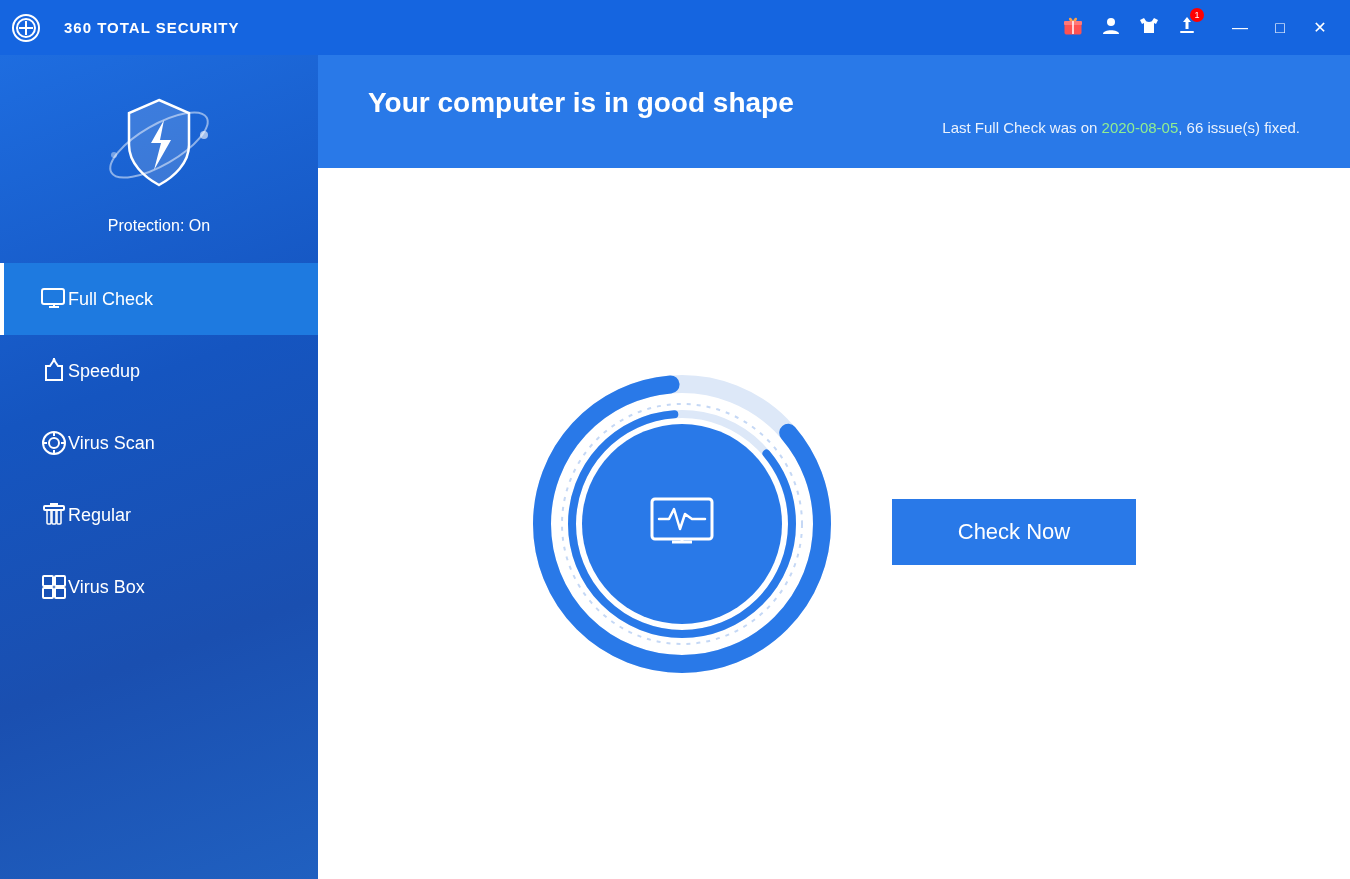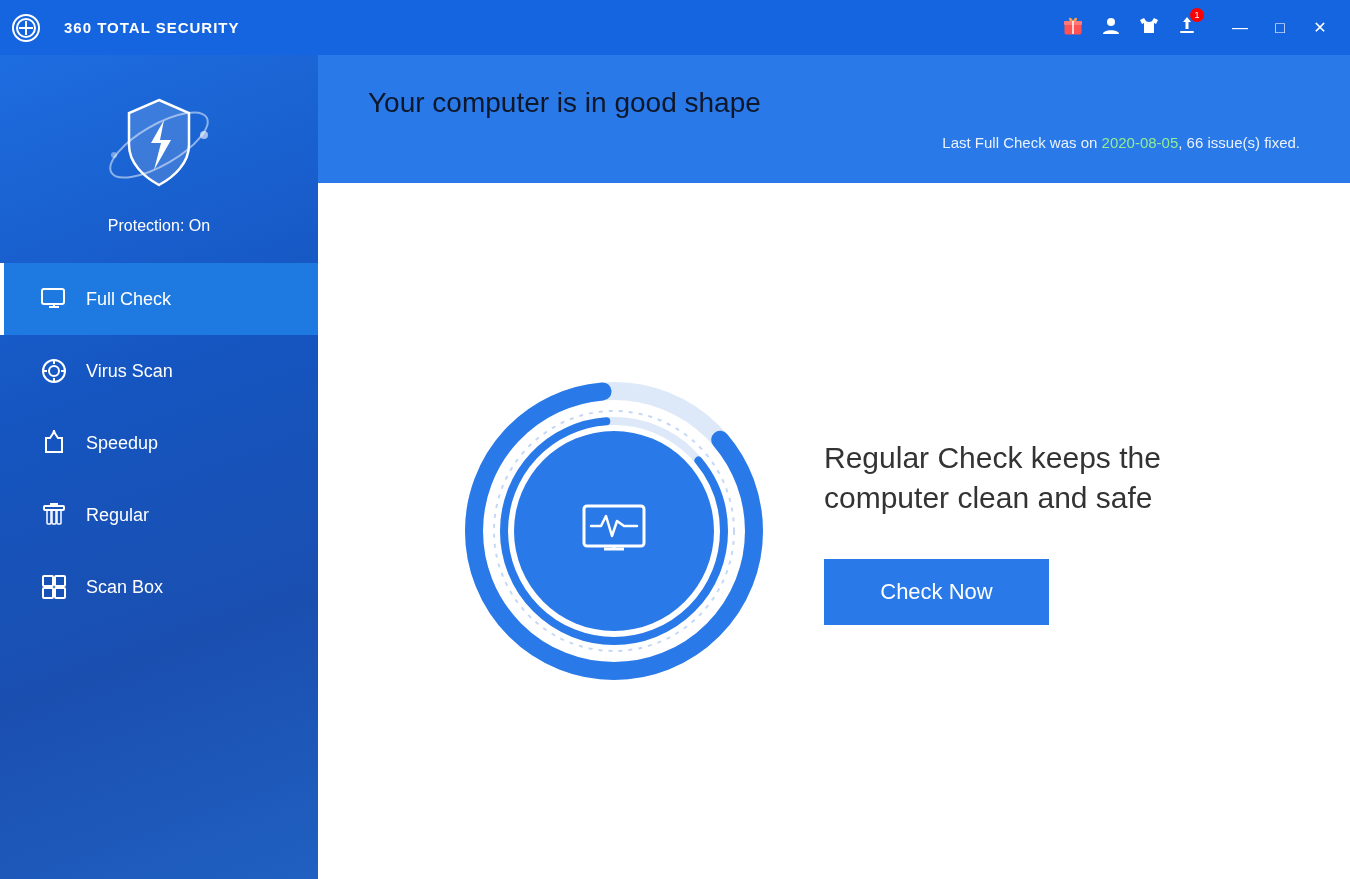--- a/index.html
+++ b/index.html
@@ -100,21 +100,21 @@
       font-weight: 400;
     }
 
     .nav-items {
       width: 100%;
       list-style: none;
     }
     .nav-item {
       display: flex;
       align-items: center;
-      gap: 18px;
+      gap: 0;
       padding: 22px 40px;
       color: white;
       font-size: 18px;
       cursor: pointer;
       position: relative;
     }
     .nav-item.active {
       background: #1e7ae0;
       border-left: 4px solid white;
     }
@@ -133,24 +133,24 @@
       background: #f5f7fa;
     }
 
     
     .header-banner {
       background: #2979e8;
       padding: 32px 50px;
       flex-shrink: 0;
     }
     .header-title {
-      color: #0f172a;
+      color: #ffffff;
       font-size: 28px;
-      font-weight: 400;
-      margin-bottom: 15px;
+      font-weight: 700;
+      margin-bottom: 0;
     }
     .header-sub {
       color: rgba(255,255,255,0.9);
       font-size: 15px;
       text-align: right;
     }
     .header-sub .date-link {
       color: #90ee90;
       font-weight: 500;
     }
@@ -199,21 +199,21 @@
       line-height: 1.35;
       max-width: 380px;
     }
     .check-now-btn {
       background: #2979e8;
       color: white;
       border: none;
       font-size: 22px;
       padding: 20px 55px;
       cursor: pointer;
-      width: 225px;
+      width: 244px;
       font-weight: 400;
       margin-top: 16px;
     }
   </style>
 </head>
 <body>
 
 <div class="title-bar">
   <div class="title-bar-left">
     <div class="title-bar-logo">
@@ -289,66 +289,66 @@
             <rect x="1" y="1" width="22" height="15" rx="2" fill="none" stroke="white" stroke-width="2"></rect>
             <line x1="8" y1="19" x2="18" y2="19" stroke="white" stroke-width="2"></line>
             <line x1="13" y1="16" x2="13" y2="19" stroke="white" stroke-width="2"></line>
           </svg>
         </div>
         <span>Full Check</span>
       </li>
 
       <li class="nav-item">
         <div class="nav-icon">
+          <svg width="24" height="26" viewBox="0 0 24 26" fill="none">
+            <path d="M12 2 L16 8 L20 8 L20 22 L4 22 L4 8 L8 8 Z" stroke="white" stroke-width="2" fill="none"></path>
+            <line x1="12" y1="2" x2="12" y2="0" stroke="white" stroke-width="2"></line>
+            <circle cx="12" cy="2" r="1.5" fill="white"></circle>
+          </svg>
+        </div>
+        <span>Speedup</span>
+      </li>
+
+      <li class="nav-item">
+        <div class="nav-icon">
           <svg width="26" height="26" viewBox="0 0 26 26" fill="none">
             <circle cx="13" cy="13" r="11" stroke="white" stroke-width="2"></circle>
             <circle cx="13" cy="13" r="5" stroke="white" stroke-width="2"></circle>
             <line x1="13" y1="2" x2="13" y2="6" stroke="white" stroke-width="2"></line>
             <line x1="13" y1="20" x2="13" y2="24" stroke="white" stroke-width="2"></line>
             <line x1="2" y1="13" x2="6" y2="13" stroke="white" stroke-width="2"></line>
             <line x1="20" y1="13" x2="24" y2="13" stroke="white" stroke-width="2"></line>
           </svg>
         </div>
         <span>Virus Scan</span>
       </li>
 
       <li class="nav-item">
         <div class="nav-icon">
           <svg width="24" height="26" viewBox="0 0 24 26" fill="none">
-            <path d="M12 2 L16 8 L20 8 L20 22 L4 22 L4 8 L8 8 Z" stroke="white" stroke-width="2" fill="none"></path>
-            <line x1="12" y1="2" x2="12" y2="0" stroke="white" stroke-width="2"></line>
-            <circle cx="12" cy="2" r="1.5" fill="white"></circle>
-          </svg>
-        </div>
-        <span>Speedup</span>
-      </li>
-
-      <li class="nav-item">
-        <div class="nav-icon">
-          <svg width="24" height="26" viewBox="0 0 24 26" fill="none">
             <rect x="2" y="4" width="20" height="4" rx="1" fill="none" stroke="white" stroke-width="2"></rect>
             <rect x="5" y="8" width="4" height="14" rx="1" stroke="white" stroke-width="1.5" fill="none"></rect>
             <rect x="10" y="8" width="4" height="14" rx="1" stroke="white" stroke-width="1.5" fill="none"></rect>
             <rect x="15" y="8" width="4" height="14" rx="1" stroke="white" stroke-width="1.5" fill="none"></rect>
             <line x1="8" y1="2" x2="16" y2="2" stroke="white" stroke-width="2"></line>
           </svg>
         </div>
         <span>Regular</span>
       </li>
 
       <li class="nav-item">
         <div class="nav-icon">
           <svg width="26" height="26" viewBox="0 0 26 26" fill="none">
             <rect x="2" y="2" width="10" height="10" rx="1" stroke="white" stroke-width="2" fill="none"></rect>
             <rect x="14" y="2" width="10" height="10" rx="1" stroke="white" stroke-width="2" fill="none"></rect>
             <rect x="2" y="14" width="10" height="10" rx="1" stroke="white" stroke-width="2" fill="none"></rect>
             <rect x="14" y="14" width="10" height="10" rx="1" stroke="white" stroke-width="2" fill="none"></rect>
           </svg>
         </div>
-        <span>Scan Box</span>
+        <span>Virus Box</span>
       </li>
 
     </ul>
   </div>
 
   <div class="content-area">
 
     <div class="header-banner">
       <div class="header-title">Your computer is in good shape</div>
       <div class="header-sub">
@@ -377,20 +377,19 @@
             <rect x="5" y="5" width="60" height="40" rx="3" stroke="white" stroke-width="3" fill="none"></rect>
             <line x1="25" y1="48" x2="45" y2="48" stroke="white" stroke-width="3"></line>
             <line x1="35" y1="45" x2="35" y2="48" stroke="white" stroke-width="3"></line>
 
             <polyline points="12,25 22,25 27,15 33,35 38,20 45,25 58,25" stroke="white" stroke-width="2.5" fill="none" stroke-linejoin="round" stroke-linecap="round"></polyline>
           </svg>
         </div>
       </div>
 
       <div class="cta-area">
-        <div class="cta-title">Regular Check keeps the computer clean and safe</div>
         <button class="check-now-btn">Check Now</button>
       </div>
 
     </div>
   </div>
 
 </div>
 
 </body></html>

